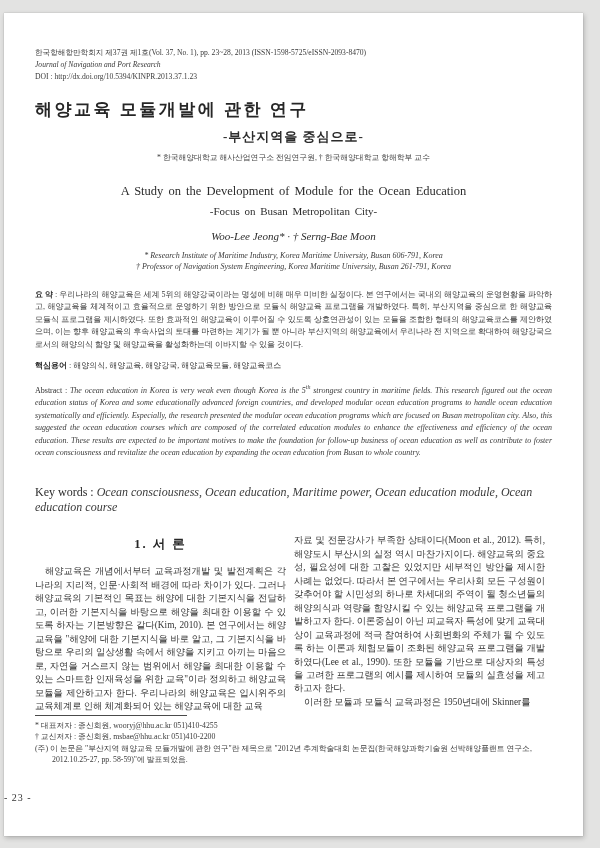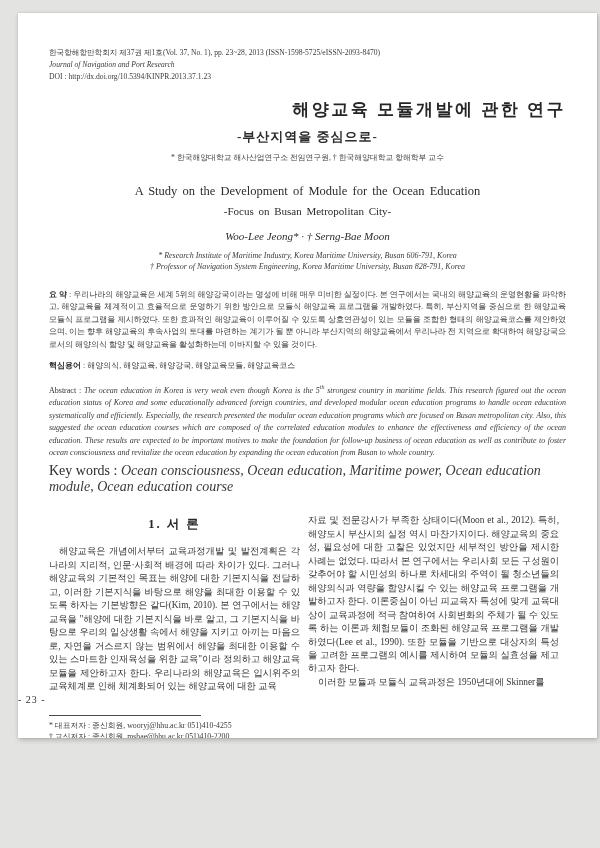--- a/index.html
+++ b/index.html
@@ -4,47 +4,47 @@
 <style>
   html,body{margin:0;padding:0;}
   body{
     width:600px;height:848px;position:relative;
     background:#e3e3e2;
     font-family:"Liberation Serif","DejaVu Serif",serif;
     color:#2f2f2f;
     -webkit-font-smoothing:antialiased;
   }
   .page{
-    position:absolute;left:18px;top:13px;width:579px;height:725px;
+    position:absolute;left:4px;top:13px;width:579px;height:823px;
     background:#ffffff;
     box-shadow:1px 2px 5px rgba(0,0,0,.22), 0 0 1px rgba(0,0,0,.25);
     box-sizing:border-box;
     padding:34px 31px 0 31px;
     overflow:hidden;
   }
   
   .jheader{font-size:7.6px;line-height:12px;color:#3a3a3a;}
   .jheader .jname{font-style:italic;}
   
-  .title-ko{margin-top:15px;text-align:right;font-size:17px;font-weight:700;letter-spacing:2.5px;color:#262626;}
+  .title-ko{margin-top:15px;text-align:left;font-size:17px;font-weight:700;letter-spacing:2.5px;color:#262626;}
   .subtitle-ko{margin-top:7px;text-align:center;font-size:13px;font-weight:700;letter-spacing:1px;color:#2c2c2c;}
   .authors-ko{margin-top:13px;text-align:center;font-size:11.5px;font-weight:700;color:#2c2c2c;}
   .affil-ko{margin-top:6px;text-align:center;font-size:7.8px;color:#3c3c3c;}
   .title-en{margin-top:21px;text-align:center;font-size:12.5px;font-weight:400;color:#2c2c2c;word-spacing:2px;}
   .subtitle-en{margin-top:6px;text-align:center;font-size:11px;color:#2c2c2c;word-spacing:2px;}
   .authors-en{margin-top:13px;text-align:center;font-size:11px;font-style:italic;color:#2c2c2c;}
   .affil-en{margin-top:8px;text-align:center;font-size:8px;font-style:italic;line-height:11px;color:#3a3a3a;}
   
   .abs{margin-top:17px;font-size:8px;line-height:12.4px;text-align:justify;color:#3a3a3a;}
   .abs .lbl{font-weight:700;color:#2c2c2c;}
   .kw{margin-top:9px;font-size:8px;line-height:12px;color:#3a3a3a;}
   .kw .lbl{font-weight:700;color:#2c2c2c;}
   .abs-en{margin-top:13px;font-size:8px;line-height:12.4px;text-align:justify;color:#3a3a3a;font-style:italic;}
   .abs-en .lbl{font-style:normal;font-weight:400;color:#2c2c2c;}
-  .kw-en{margin-top:4px;font-size:14px;color:#3a3a3a;font-style:italic;}
+  .kw-en{margin-top:26px;font-size:12px;color:#3a3a3a;font-style:italic;}
   .kw-en .lbl{font-style:normal;color:#2c2c2c;}
   sup{font-size:6px;vertical-align:super;line-height:0;}
   
   .columns{margin-top:19px;display:flex;gap:8px;}
   .col{width:251px;}
   .sec-heading{text-align:center;font-size:12.5px;font-weight:700;letter-spacing:2px;color:#262626;margin:2px 0 12px 0;}
   .col p{margin:0;font-size:9.3px;line-height:13.45px;text-align:justify;color:#333;}
   .col p.indent{text-indent:10px;}
   
   .footnotes{position:absolute;left:31px;right:31px;top:702px;}
@@ -69,21 +69,21 @@
   <div class="subtitle-ko">-부산지역을 중심으로-</div>
 
   <div class="affil-ko">* 한국해양대학교 해사산업연구소 전임연구원, † 한국해양대학교 항해학부 교수</div>
 
   <div class="title-en">A Study on the Development of Module for the Ocean Education</div>
   <div class="subtitle-en">-Focus on Busan Metropolitan City-</div>
 
   <div class="authors-en">Woo-Lee Jeong* · † Serng-Bae Moon</div>
   <div class="affil-en">
     <div>* Research Institute of Maritime Industry, Korea Maritime University, Busan 606-791, Korea</div>
-    <div>† Professor of Navigation System Engineering, Korea Maritime University, Busan 828-791, Korea</div>
+    <div>† Professor of Navigation System Engineering, Korea Maritime University, Busan 261-791, Korea</div>
   </div>
 
   <div class="abs"><span class="lbl">요    약</span><span> : </span><span>우리나라의 해양교육은 세계 5위의 해양강국이라는 명성에 비해 매우 미비한 실정이다. 본 연구에서는 국내외 해양교육의 운영현황을 파악하고, 해양교육을 체계적이고 효율적으로 운영하기 위한 방안으로 모듈식 해양교육 프로그램을 개발하였다. 특히, 부산지역을 중심으로 한 해양교육 모듈식 프로그램을 제시하였다. 또한 효과적인 해양교육이 이루어질 수 있도록 상호연관성이 있는 모듈을 조합한 형태의 해양교육코스를 제안하였으며, 이는 향후 해양교육의 후속사업의 토대를 마련하는 계기가 될 뿐 아니라 부산지역의 해양교육에서 우리나라 전 지역으로 확대하여 해양강국으로서의 해양의식 함양 및 해양교육을 활성화하는데 이바지할 수 있을 것이다.</span></div>
 
   <div class="kw"><span class="lbl">핵심용어</span><span> : </span><span>해양의식, 해양교육, 해양강국, 해양교육모듈, 해양교육코스</span></div>
 
   <div class="abs-en"><span class="lbl">Abstract</span><span class="lbl"> : </span><span>The ocean education in Korea is very weak even though Korea is the 5</span><sup>th</sup><span> strongest country in maritime fields. This research figured out the ocean education status of Korea and some educationally advanced foreign countries, and developed modular ocean education programs to handle ocean education systematically and efficiently. Especially, the research presented the modular ocean education programs which are focused on Busan metropolitan city. Also, this suggested the ocean education courses which are composed of the correlated education modules to enhance the effectiveness and efficiency of the ocean education. These results are expected to be important motives to make the foundation for follow-up business of ocean education as well as contribute to foster ocean consciousness and revitalize the ocean education by expanding the ocean education from Busan to whole country.</span></div>
 
   <div class="kw-en"><span class="lbl">Key words</span><span class="lbl"> : </span><span>Ocean consciousness, Ocean education, Maritime power, Ocean education module, Ocean education course</span></div>
 

